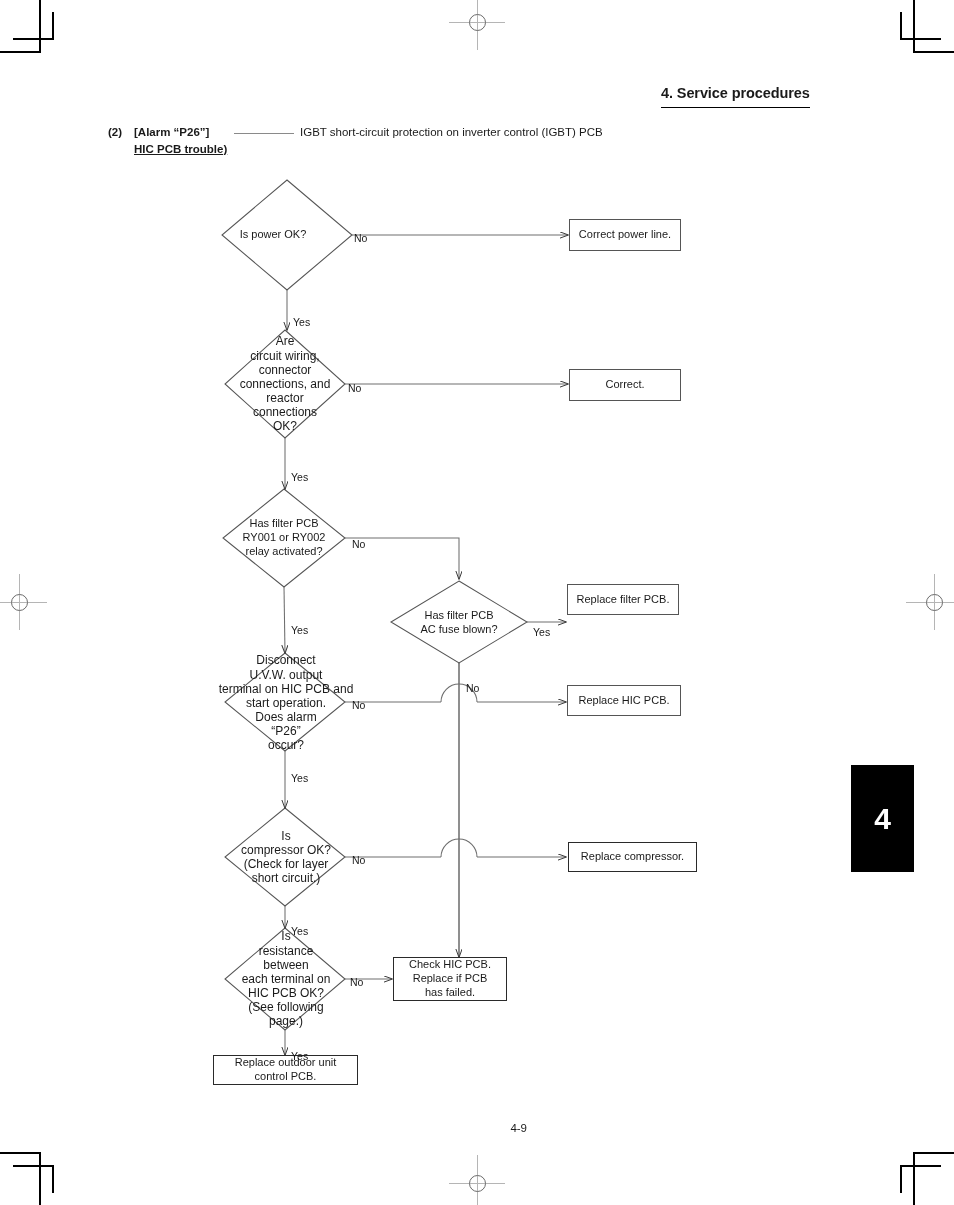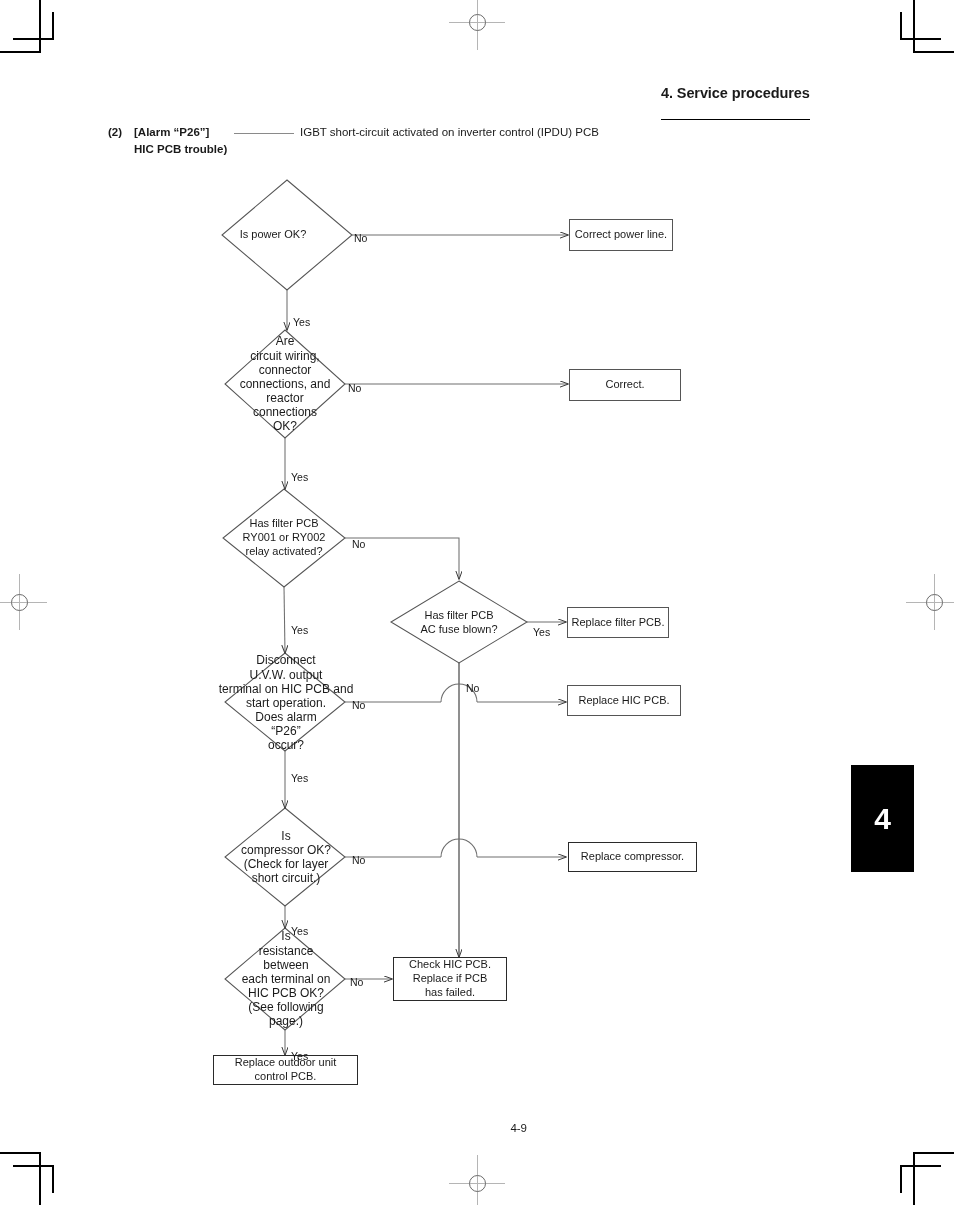--- a/index.html
+++ b/index.html
@@ -15,21 +15,21 @@
   
   .crop{position:absolute;background:#000;}
   .reg{position:absolute;width:0;height:0;}
   .reg .rc{position:absolute;border:1px solid #6b6b6b;border-radius:50%;
            width:15px;height:15px;left:-8px;top:-8px;background:transparent;}
   .reg .rh{position:absolute;background:#b5b5b5;height:1px;width:56px;left:-28px;top:0;}
   .reg .rv{position:absolute;background:#b5b5b5;width:1px;height:56px;top:-28px;left:0;}
 
   
   .hdr{position:absolute;font-weight:bold;font-size:14.5px;letter-spacing:-0.1px;
-       border-bottom:1.6px solid #000;padding-bottom:18px;white-space:nowrap;}
+       border-bottom:1.6px solid #000;padding-bottom:6px;white-space:nowrap;}
 
   
   .cap{position:absolute;font-size:11.5px;white-space:nowrap;}
   .cap.b{font-weight:bold;}
   .caprule{position:absolute;height:1px;background:#8a8a8a;}
 
   
   .tab{position:absolute;background:#000;color:#fff;display:flex;
        align-items:center;justify-content:center;
        font-size:30px;font-weight:bold;}
@@ -103,23 +103,23 @@
   <div class="reg" style="left:934px;top:602px;">
     <div class="rh"></div>
       <div class="rv"></div>
       <div class="rc"></div>
     </div>
 
   <div class="hdr" style="left:661px;top:85px;">4. Service procedures</div>
 
   <div class="cap b" style="left:108px;top:126px;">(2)</div>
   <div class="cap b" style="left:134px;top:126px;">[Alarm “P26”]</div>
-  <div class="cap b" style="left:134px;top:143px;">HIC PCB trouble)</div>
+  <div class="cap b" style="left:134px;top:143px;text-decoration:underline;">HIC PCB trouble)</div>
   <div class="caprule" style="left:234px;top:133px;width:60px;"></div>
-  <div class="cap" style="left:300px;top:126px;">IGBT short-circuit activated on inverter control (IPDU) PCB</div>
+  <div class="cap" style="left:300px;top:126px;">IGBT short-circuit protection on inverter control (IGBT) PCB</div>
 
   <div class="tab" style="left:851px;top:765px;width:63px;height:107px;">4</div>
 
   <div class="foot" style="left:427px;top:1122px;width:100px;">4-9</div>
 
   <div class="fc">
 
     <svg width="954" height="1205">
       <defs>
         <marker id="ah" markerWidth="9" markerHeight="9" refX="8" refY="3.1" orient="auto" markerUnits="userSpaceOnUse">
@@ -197,25 +197,25 @@
 short circuit.)</div>
 
     <div class="dmlabel" style="left:218px;top:934px;width:136px;height:90px;">Is
 resistance
 between
 each terminal on
 HIC PCB OK?
 (See following
 page.)</div>
 
-    <div class="node box" style="left:569px;top:219px;width:104px;height:32px;">Correct power line.</div>
+    <div class="node box" style="left:569px;top:219px;width:112px;height:32px;">Correct power line.</div>
 
     <div class="node box" style="left:569px;top:369px;width:112px;height:32px;">Correct.</div>
 
-    <div class="node box" style="left:567px;top:607px;width:102px;height:31px;">Replace filter PCB.</div>
+    <div class="node box" style="left:567px;top:584px;width:112px;height:31px;">Replace filter PCB.</div>
 
     <div class="node box" style="left:567px;top:685px;width:114px;height:31px;">Replace HIC PCB.</div>
 
     <div class="node box heavy" style="left:568px;top:842px;width:129px;height:30px;">Replace compressor.</div>
 
     <div class="node box heavy" style="left:393px;top:957px;width:114px;height:44px;white-space:pre-line;">Check HIC PCB.
 Replace if PCB
 has failed.</div>
 
     <div class="node box heavy" style="left:213px;top:1055px;width:145px;height:30px;white-space:pre-line;">Replace outdoor unit

